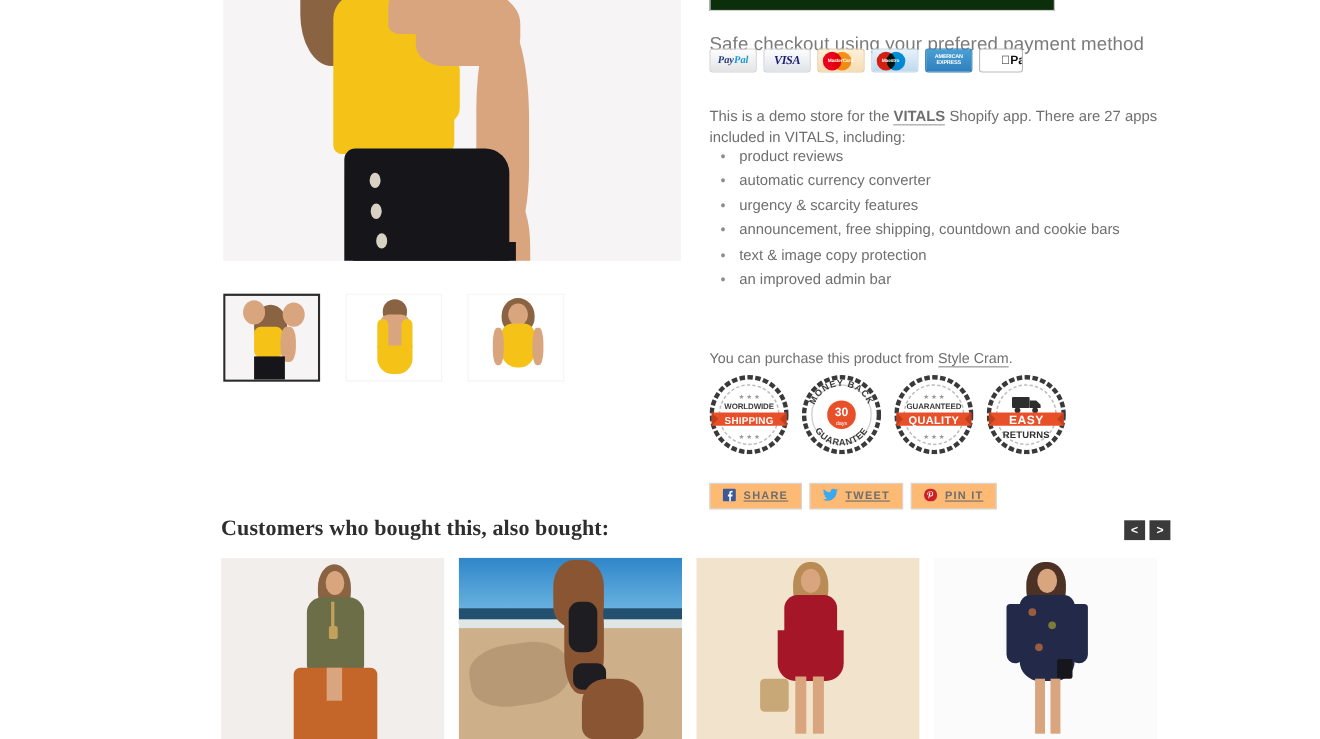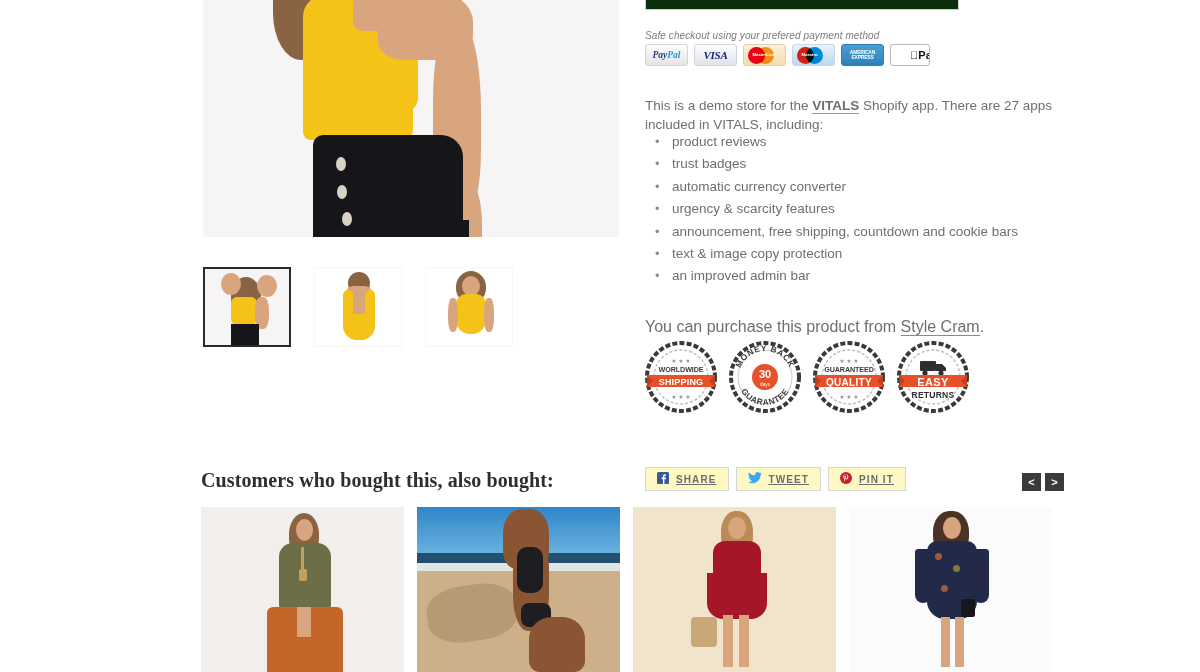--- a/index.html
+++ b/index.html
@@ -38,22 +38,22 @@
   .m-btn { position:absolute; background:#d8d2c4; border-radius:50%; }
 
   
   .buy-now-btn {
     position:absolute; left:645px; top:-38px; width:314px; height:48px;
     background:#0b2f0b; border:1px solid #cfcfcf;
     color:#e8efe8; font-size:13px; letter-spacing:1.6px; font-weight:bold;
     display:flex; align-items:center; justify-content:center;
   }
   .safe-text {
-    position:absolute; left:645px; top:30px; font-size:10px;
-    color:#7b7b7b; letter-spacing:.1px;font-style:italic;
+    position:absolute; left:645px; top:30px; font-size:17px;
+    color:#7b7b7b; letter-spacing:.1px;
   }
   .pay-row { position:absolute; left:645px; top:44px; display:flex; gap:6px; }
   .pay {
     width:43px; height:22px; border-radius:3px;
     display:flex; align-items:center; justify-content:center;
     font-size:8px; font-weight:bold; overflow:hidden; position:relative;
   }
   .pay-paypal { background:linear-gradient(#fdfdfd,#e4e4e4); border:1px solid #d4d4d4; }
   .pay-paypal span { font-family:"Liberation Serif", serif; font-style:italic; font-weight:bold; font-size:9.5px; color:#253b80; }
   .pay-paypal span i { color:#179bd7; font-style:italic; }
@@ -82,35 +82,35 @@
     position:absolute; left:645px; top:131px; width:412px;
     margin:0; padding:0 0 0 27px; list-style:none;
     font-size:13.5px; color:#6f6f6f;
   }
   .feature-list li { position:relative; height:22.4px; line-height:22.4px; }
   .feature-list li:before {
     content:"•"; position:absolute; left:-17px; color:#8e8e8e; font-size:13px;
   }
   .purchase-line {
     position:absolute; left:645px; top:318px; width:412px;
-    font-size:16px; color:#6f6f6f;
+    font-size:13px; color:#6f6f6f;
   }
   .purchase-line a { color:#6f6f6f; text-decoration:none; border-bottom:1px solid #8a8a8a; }
 
   
   .badges { position:absolute; left:645px; top:341px; display:flex; gap:12px; }
   .badge { width:72px; height:72px; position:relative; }
   .badge svg { display:block; }
 
   
   .share-row { position:absolute; left:645px; top:439px; display:flex; gap:7px; }
   .share-btn {
-    height:24px; border:1px solid #d6d6d6; background:#fef9c3;
+    height:24px; border:1px solid #d6d6d6; background:#fdba74;
     display:flex; align-items:center; gap:7px; padding:0 11px;
-    font-size:10px; letter-spacing:1.1px; color:#6d6d6d; font-weight:bold;margin-top:28px;
+    font-size:10px; letter-spacing:1.1px; color:#6d6d6d; font-weight:bold;
   }
   .share-btn .glyph { font-size:13px; line-height:1; }
   .fb-g { color:#3b5998; }
   .tw-g { color:#3ba9f0; }
   .pi-g { color:#cb2027; }
 
   
   .related-title {
     position:absolute; left:201px; top:469px;
     font-family:"Liberation Serif", serif; font-weight:bold;
@@ -224,21 +224,20 @@
         <span>Pay</span>
       </div>
   </div>
 
   <div class="desc">
     <span>This is a demo store for the </span><a href="#">VITALS</a><span> Shopify app. There are 27 apps included in VITALS, including:</span>
   </div>
 
   <ul class="feature-list">
     <li>product reviews</li>
-    <li>trust badges</li>
     <li>automatic currency converter</li>
     <li>urgency &amp; scarcity features</li>
     <li>announcement, free shipping, countdown and cookie bars</li>
     <li>text &amp; image copy protection</li>
     <li>an improved admin bar</li>
   </ul>
 
   <div class="purchase-line">
     <span>You can purchase this product from </span><a href="#">Style Cram</a><span>.</span>
   </div>

